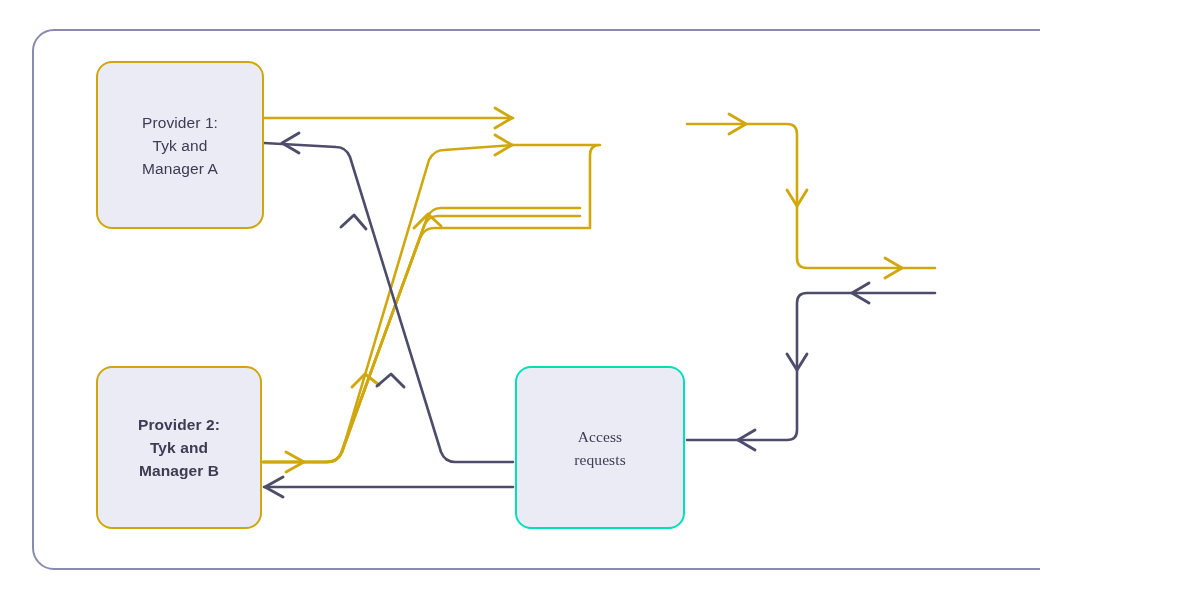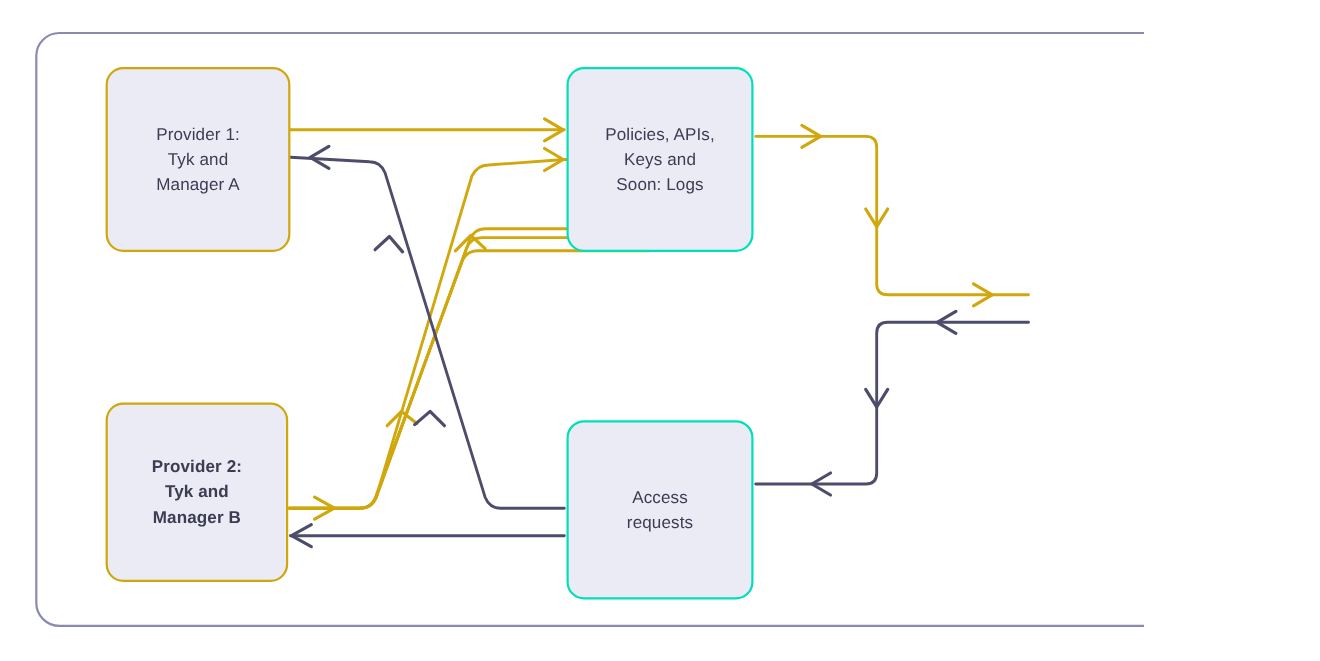--- a/index.html
+++ b/index.html
@@ -51,21 +51,21 @@
     letter-spacing: 0.1px;
     z-index: 3;
   }
   .node.gold   { border: 2.5px solid #cfa70d; }
   .node.teal   { border: 2.5px solid #00dfba; }
   .node-label { white-space: pre-line; padding: 0 6px; }
 
   #node-provider1      { left: 96px;  top: 61px;  width: 168px; height: 168px; }
   #node-provider2      { left: 96px;  top: 366px; width: 166px; height: 163px; font-weight: bold; }
   #node-policies       { left: 515px; top: 61px;  width: 170px; height: 168px; }
-  #node-access-requests{ left: 515px; top: 382px; width: 170px; height: 163px; }
+  #node-access-requests{ left: 515px; top: 366px; width: 170px; height: 163px; font-family: Liberation Serif, serif; }
   #node-portal         { left: 937px; top: 213px; width: 168px; height: 163px; }
 </style>
 </head>
 <body>
 
 <div id="canvas">
 
   <div class="frame"></div>
 
   <svg id="edges" viewBox="0 0 1200 601" xmlns="http://www.w3.org/2000/svg">
@@ -134,25 +134,20 @@
 Tyk and
 Manager A</span>
   </div>
 
   <div class="node gold" id="node-provider2">
     <span class="node-label">Provider 2:
 Tyk and
 Manager B</span>
   </div>
 
-  <div class="node teal" id="node-policies">
-    <span class="node-label">Policies, APIs,
-Keys and
-Soon: Logs</span>
-  </div>
 
   <div class="node teal" id="node-access-requests">
     <span class="node-label">Access
 requests</span>
   </div>
 
 
 </div>
 
 </body></html>

